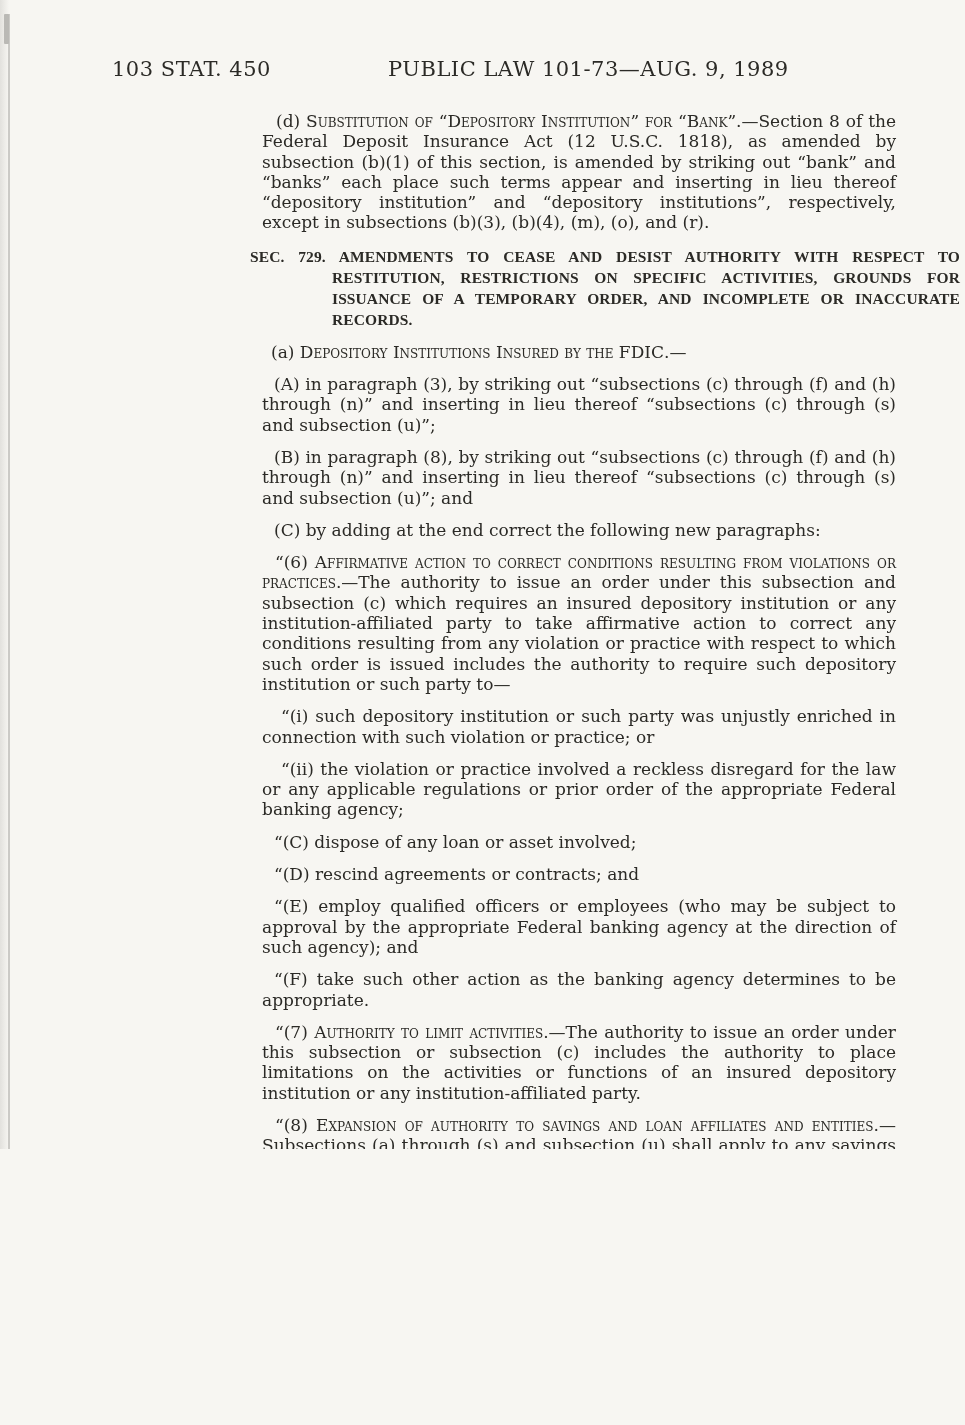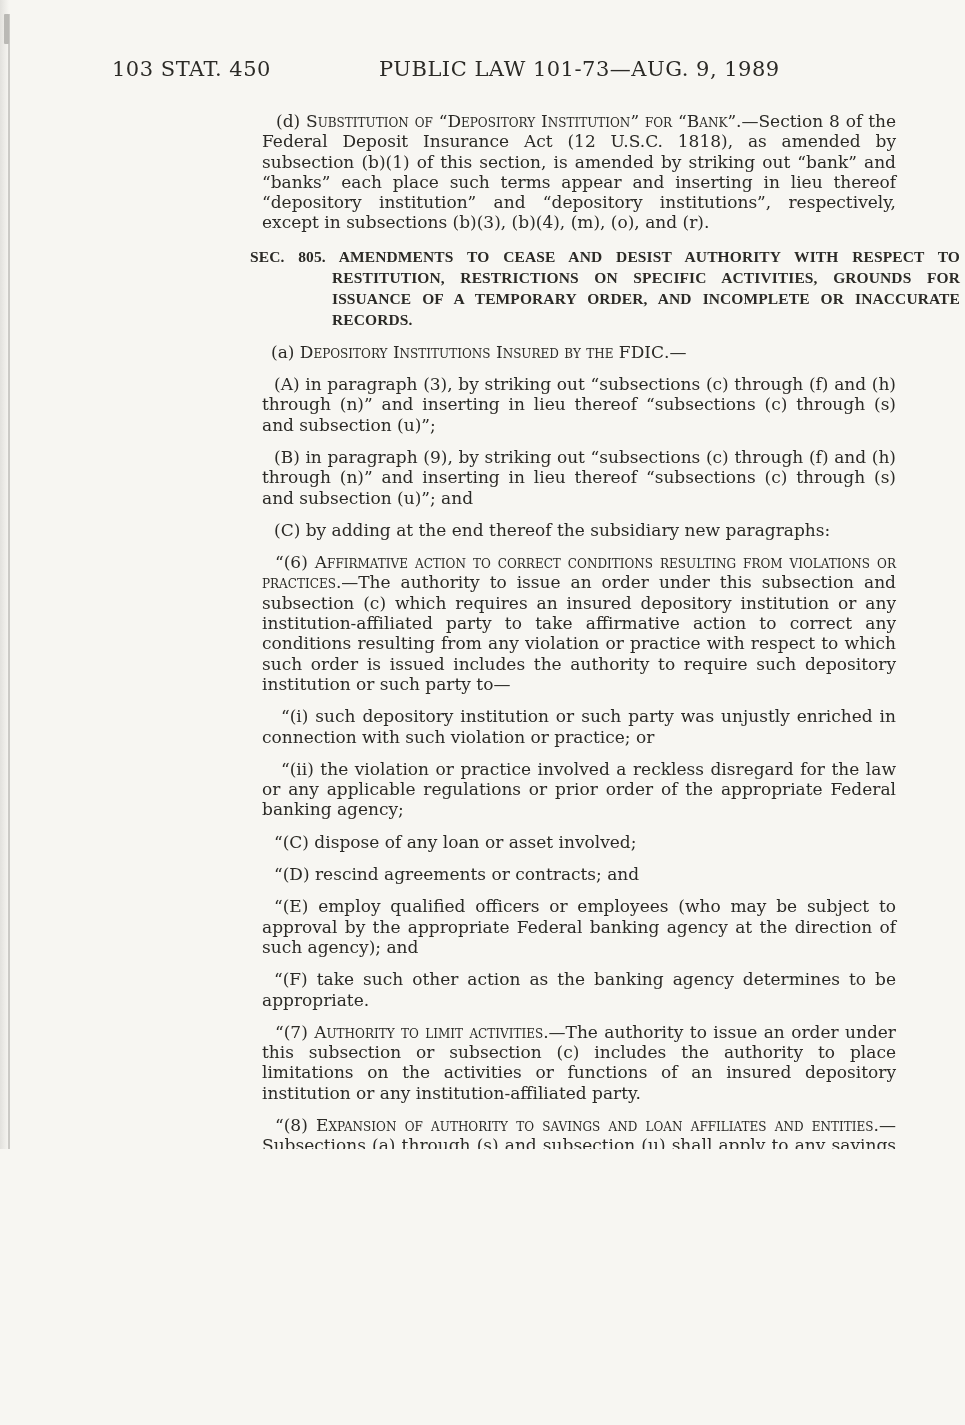--- a/index.html
+++ b/index.html
@@ -32,21 +32,21 @@
   .edge-top-mark{
     position:absolute;left:4px;top:14px;width:5px;height:30px;
     background:#bab9b5;border-radius:1px;
   }
   
   .hdr-stat{
     position:absolute;left:112px;top:57px;
     font-size:21px;letter-spacing:.5px;white-space:nowrap;
   }
   .hdr-law{
-    position:absolute;left:379px;top:57px;
+    position:absolute;left:388px;top:57px;
     font-size:21px;letter-spacing:.5px;white-space:nowrap;
   }
   
   .doc{
     position:absolute;left:250px;top:99px;width:658px;
     font-size:17px;line-height:20.3px;
     text-align:justify;
   }
   .doc p{margin:12px;}
   .l0{text-indent:14px;}
@@ -72,25 +72,25 @@
   <div class="edge-shadow"></div>
   <div class="edge-line"></div>
   <div class="edge-top-mark"></div>
 
   <div class="hdr-stat">103 STAT. 450</div>
 
   <div class="hdr-law">PUBLIC LAW 101-73—AUG. 9, 1989</div>
 
   <div class="doc">
       <p class="l0"><span>(d) </span><span class="sc">Substitution of </span><span>“</span><span class="sc">Depository Institution</span><span>” </span><span class="sc">for </span><span>“</span><span class="sc">Bank</span><span>”.—Section 8 of the Federal Deposit Insurance Act (12 U.S.C. 1818), as amended by subsection (b)(1) of this section, is amended by striking out “bank” and “banks” each place such terms appear and inserting in lieu thereof “depository institution” and “depository institutions”, respectively, except in subsections (b)(3), (b)(4), (m), (o), and (r).</span></p>
-      <p class="heading"><span>SEC. 805. AMENDMENTS TO CEASE AND DESIST AUTHORITY WITH RESPECT TO RESTITUTION, RESTRICTIONS ON SPECIFIC ACTIVITIES, GROUNDS FOR ISSUANCE OF A TEMPORARY ORDER, AND INCOMPLETE OR INACCURATE RECORDS.</span></p>
+      <p class="heading"><span>SEC. 729. AMENDMENTS TO CEASE AND DESIST AUTHORITY WITH RESPECT TO RESTITUTION, RESTRICTIONS ON SPECIFIC ACTIVITIES, GROUNDS FOR ISSUANCE OF A TEMPORARY ORDER, AND INCOMPLETE OR INACCURATE RECORDS.</span></p>
       <p class="la"><span>(a) </span><span class="sc">Depository Institutions Insured by the FDIC</span><span>.—</span></p>
       <p class="l2"><span>(A) in paragraph (3), by striking out “subsections (c) through (f) and (h) through (n)” and inserting in lieu thereof “subsections (c) through (s) and subsection (u)”;</span></p>
-      <p class="l2"><span>(B) in paragraph (9), by striking out “subsections (c) through (f) and (h) through (n)” and inserting in lieu thereof “subsections (c) through (s) and subsection (u)”; and</span></p>
-      <p class="l2"><span>(C) by adding at the end thereof the subsidiary new paragraphs:</span></p>
+      <p class="l2"><span>(B) in paragraph (8), by striking out “subsections (c) through (f) and (h) through (n)” and inserting in lieu thereof “subsections (c) through (s) and subsection (u)”; and</span></p>
+      <p class="l2"><span>(C) by adding at the end correct the following new paragraphs:</span></p>
       <p class="l1"><span>“(6) </span><span class="sc">Affirmative action to correct conditions resulting from violations or practices</span><span>.—The authority to issue an order under this subsection and subsection (c) which requires an insured depository institution or any institution-affiliated party to take affirmative action to correct any conditions resulting from any violation or practice with respect to which such order is issued includes the authority to require such depository institution or such party to—</span></p>
       <p class="l3"><span>“(i) such depository institution or such party was unjustly enriched in connection with such violation or practice; or</span></p>
       <p class="l3"><span>“(ii) the violation or practice involved a reckless disregard for the law or any applicable regulations or prior order of the appropriate Federal banking agency;</span></p>
       <p class="l2"><span>“(C) dispose of any loan or asset involved;</span></p>
       <p class="l2"><span>“(D) rescind agreements or contracts; and</span></p>
       <p class="l2"><span>“(E) employ qualified officers or employees (who may be subject to approval by the appropriate Federal banking agency at the direction of such agency); and</span></p>
       <p class="l2"><span>“(F) take such other action as the banking agency determines to be appropriate.</span></p>
       <p class="l1"><span>“(7) </span><span class="sc">Authority to limit activities</span><span>.—The authority to issue an order under this subsection or subsection (c) includes the authority to place limitations on the activities or functions of an insured depository institution or any institution-affiliated party.</span></p>
       <p class="l1"><span>“(8) </span><span class="sc">Expansion of authority to savings and loan affiliates and entities</span><span>.—Subsections (a) through (s) and subsection (u) shall apply to any savings and loan holding company and to any subsidiary (other than a bank or subsidiary of that bank) of a savings and loan holding company, to any service corporation of a savings association and to any subsidiary of such service</span></p>
     </div>

